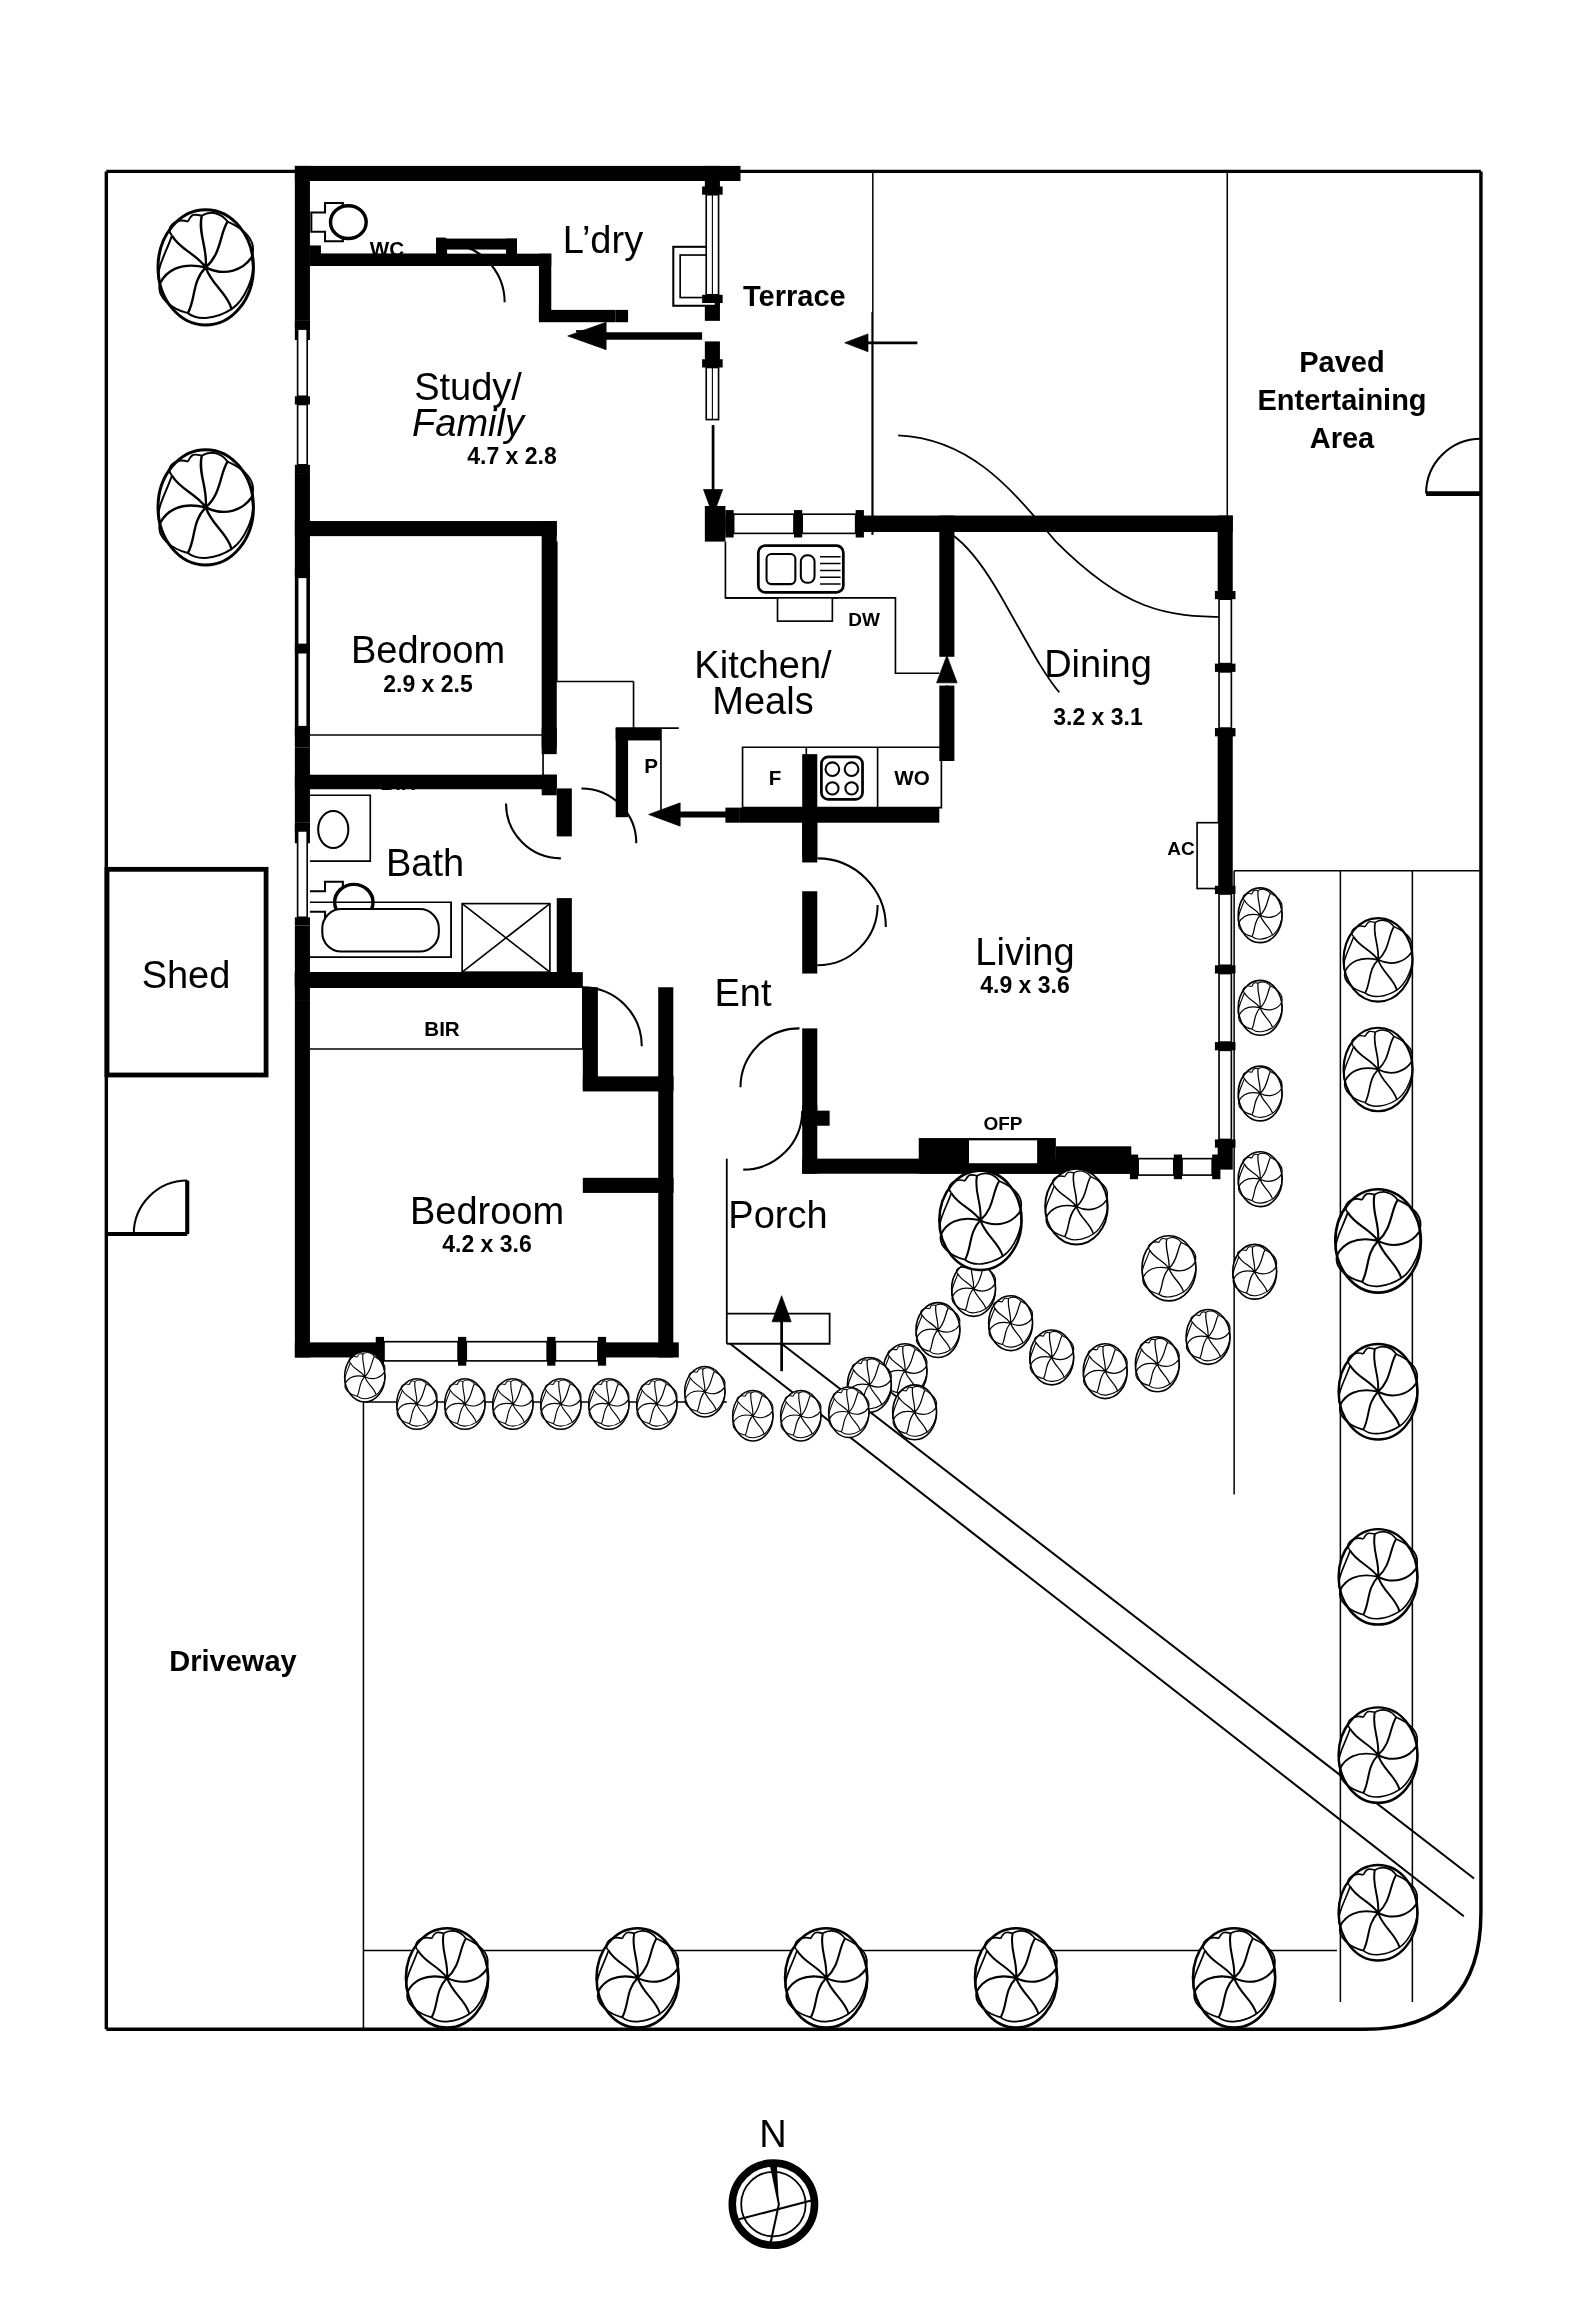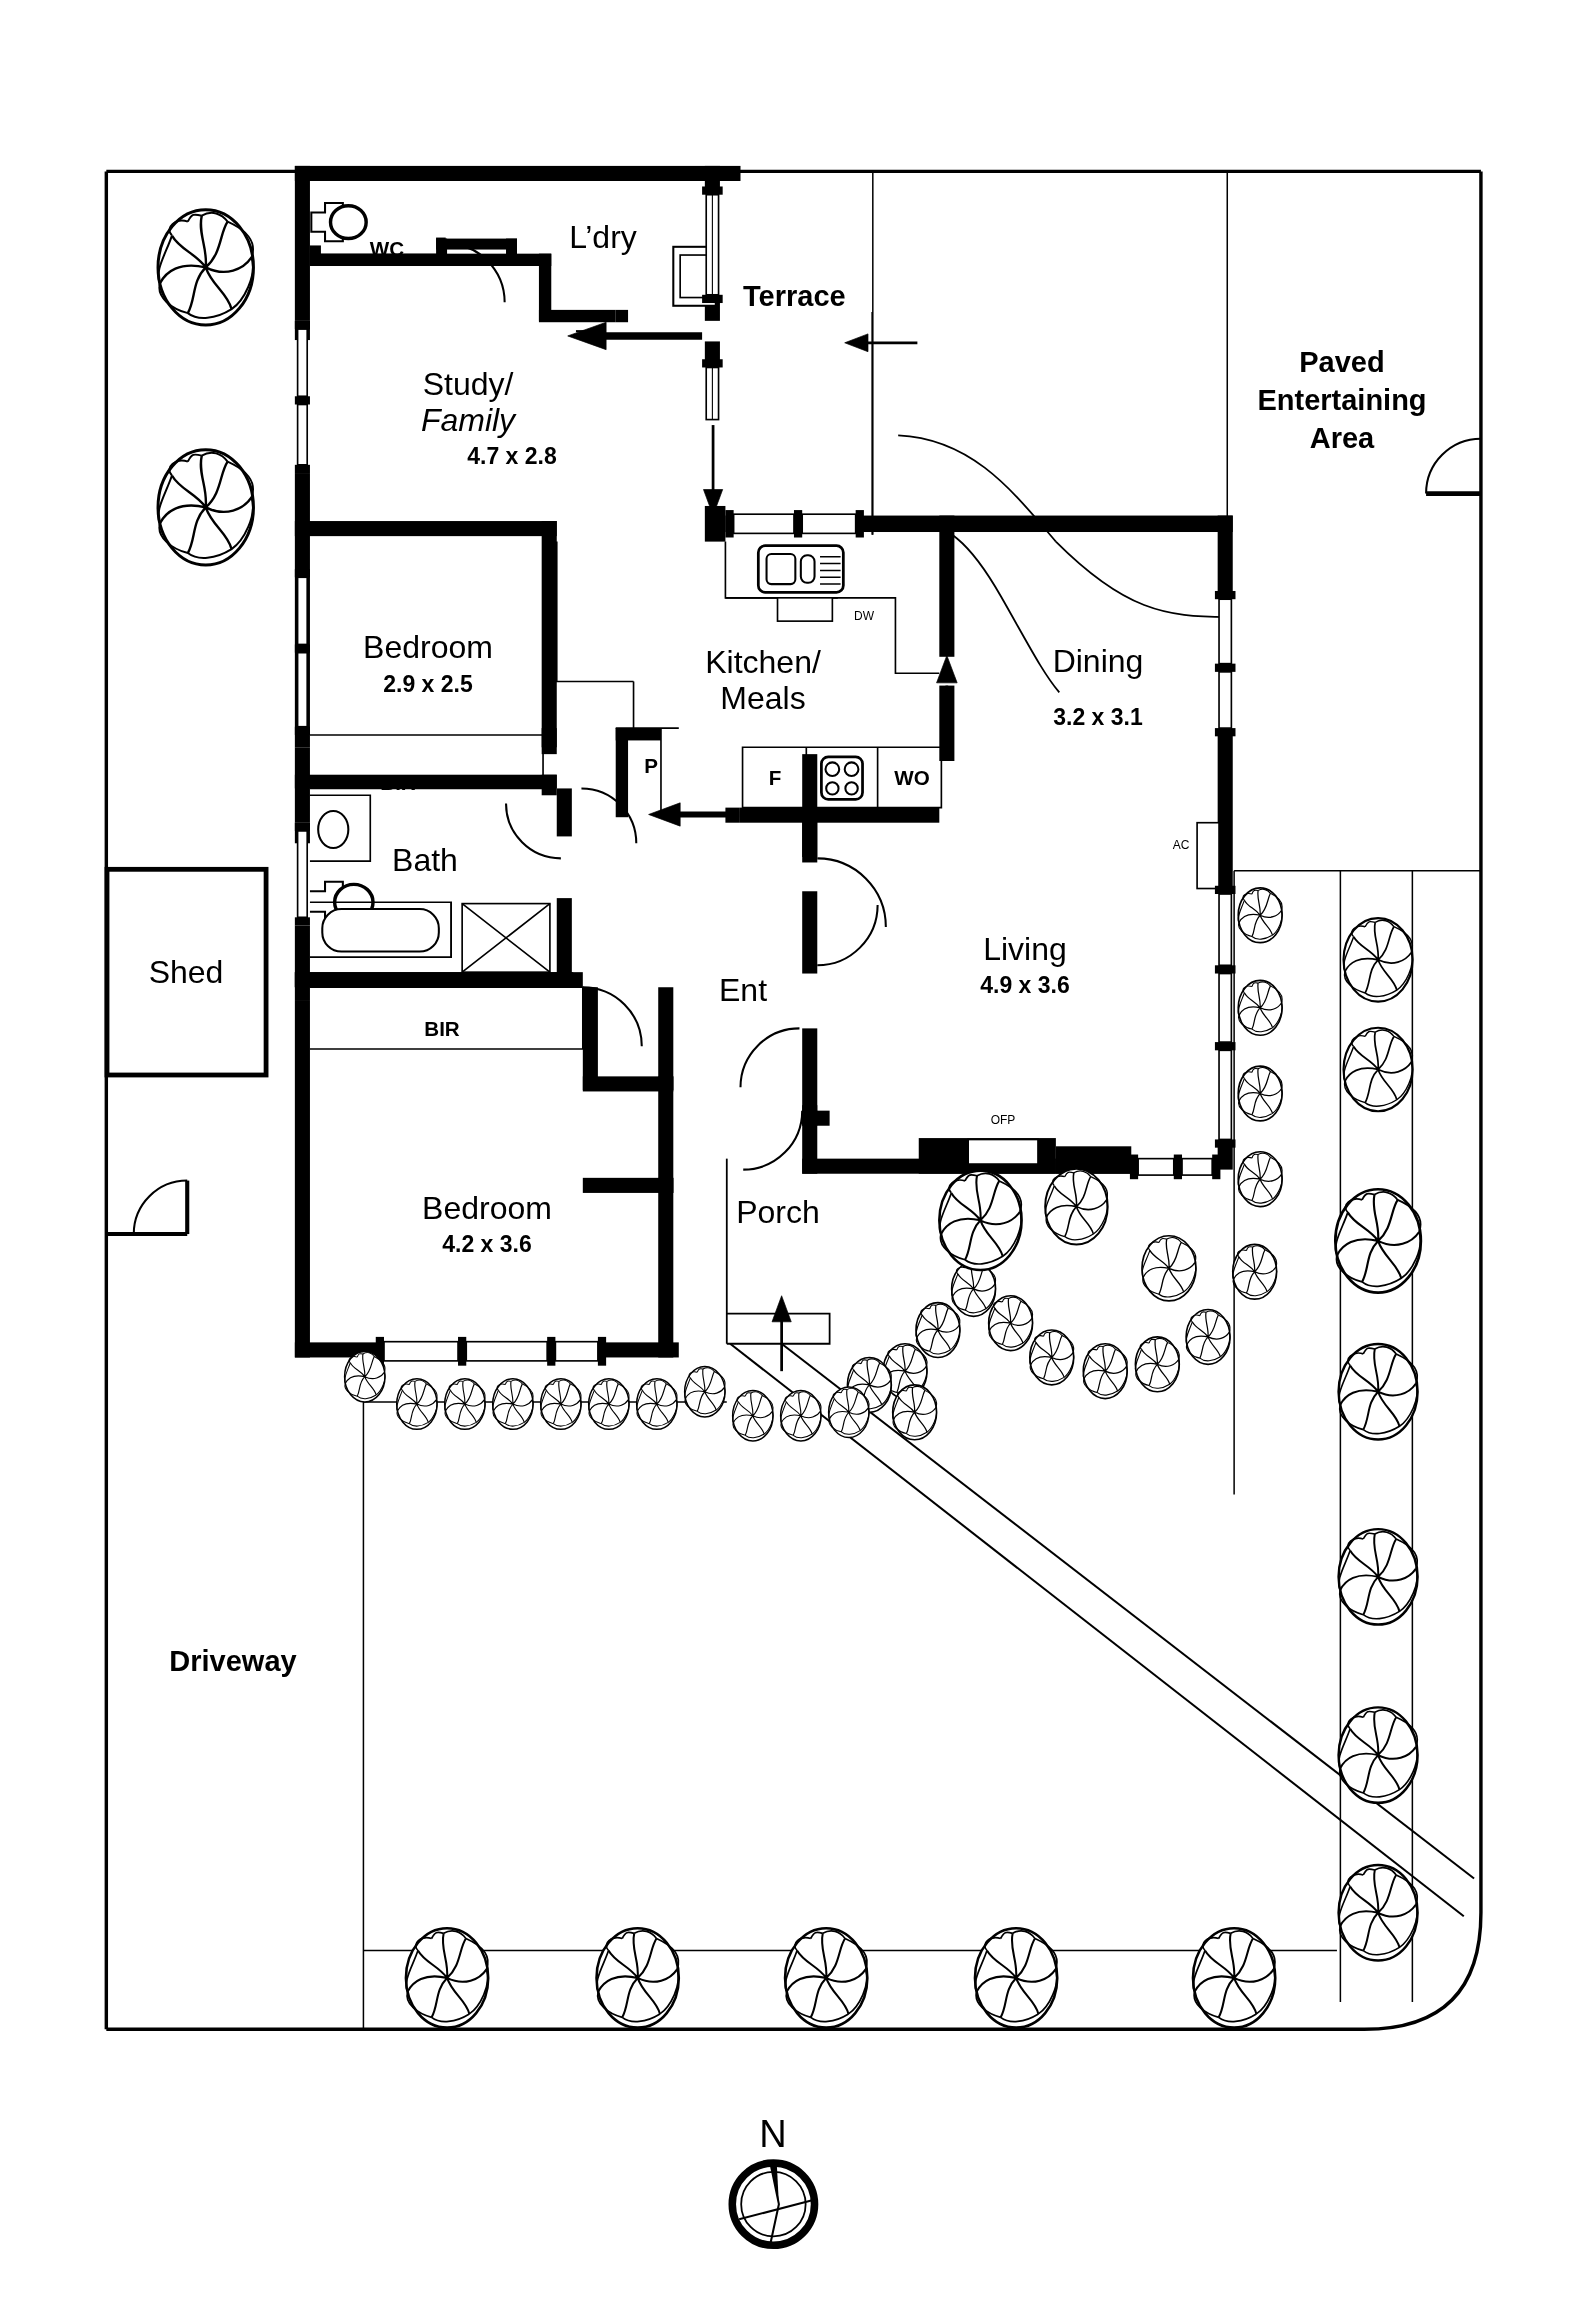--- a/index.html
+++ b/index.html
@@ -1,23 +1,23 @@
 <!DOCTYPE html>
 <html style="font-size:11px"><head>
 <meta charset="utf-8">
 <style>
   html,body{margin:0;padding:0;background:#fff;}
   body{font-family:"Liberation Sans", sans-serif;}
   #stage{position:relative;width:1590px;height:2307px;background:#fff;overflow:hidden;}
   #plan{position:absolute;left:0;top:0;width:1590px;height:2307px;}
   .lbl{position:absolute;font-family:"Liberation Sans",sans-serif;color:#000;white-space:nowrap;}
-  .room-name{font-size:32px;font-weight:400;}
+  .room-name{font-size:38px;font-weight:400;}
   .room-dim{font-size:23px;font-weight:700;}
   .tag{font-size:20.6px;font-weight:700;}
-  .tag-sm{font-size:12px;font-weight:400;}
+  .tag-sm{font-size:19px;font-weight:700;}
   .outdoor{font-size:29px;font-weight:700;}
   .ctr{transform:translateX(-50%);text-align:center;}
   .compass-n{font-size:38px;font-weight:400;}
 </style>
 </head>
 <body>
 
 <div id="stage">
 
   <svg id="plan" viewBox="0 0 2319 3365" xmlns="http://www.w3.org/2000/svg">

